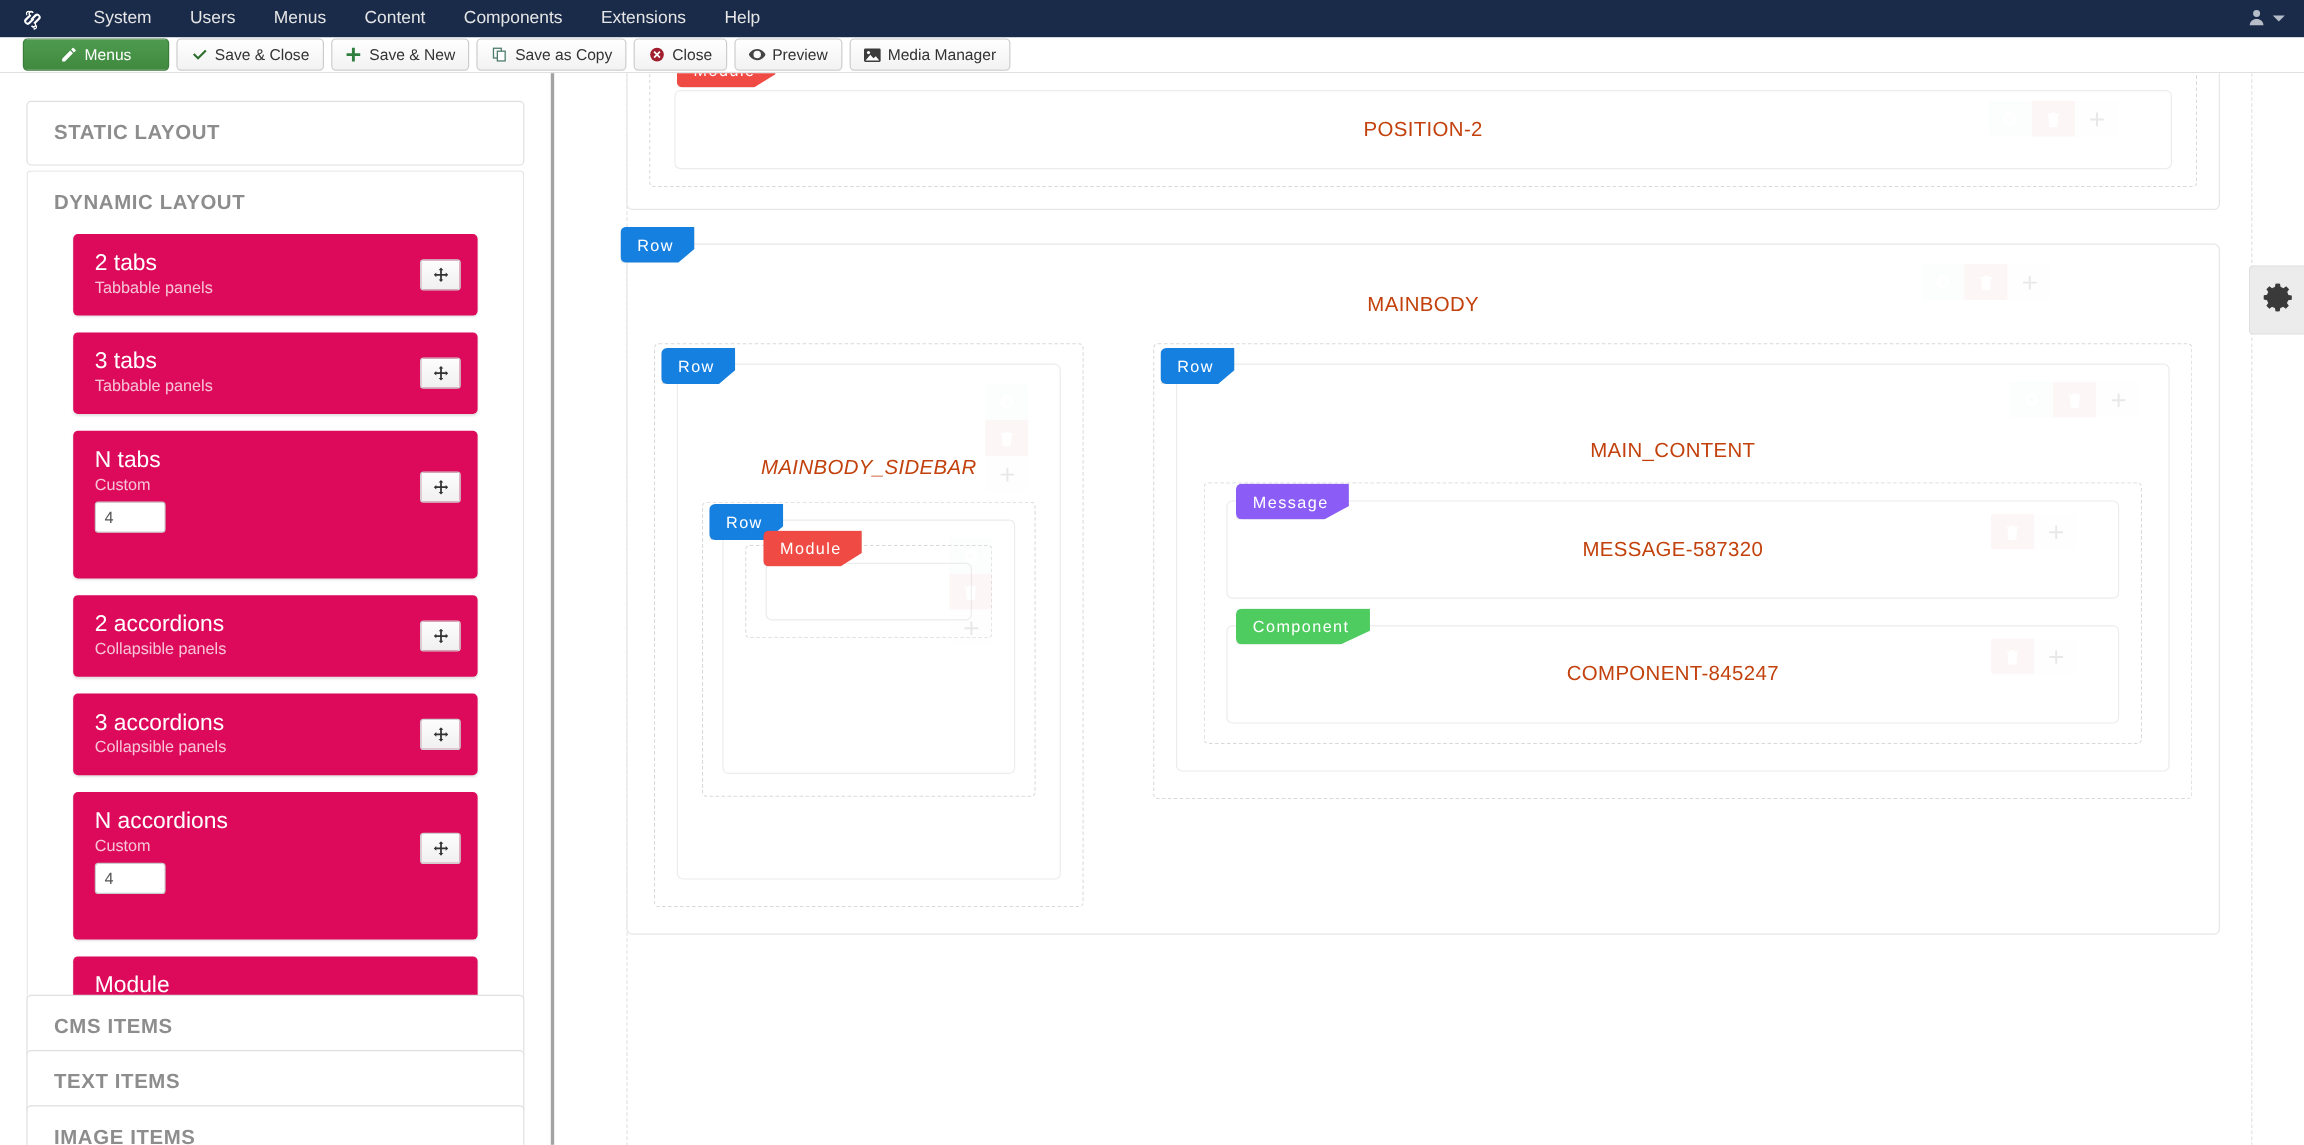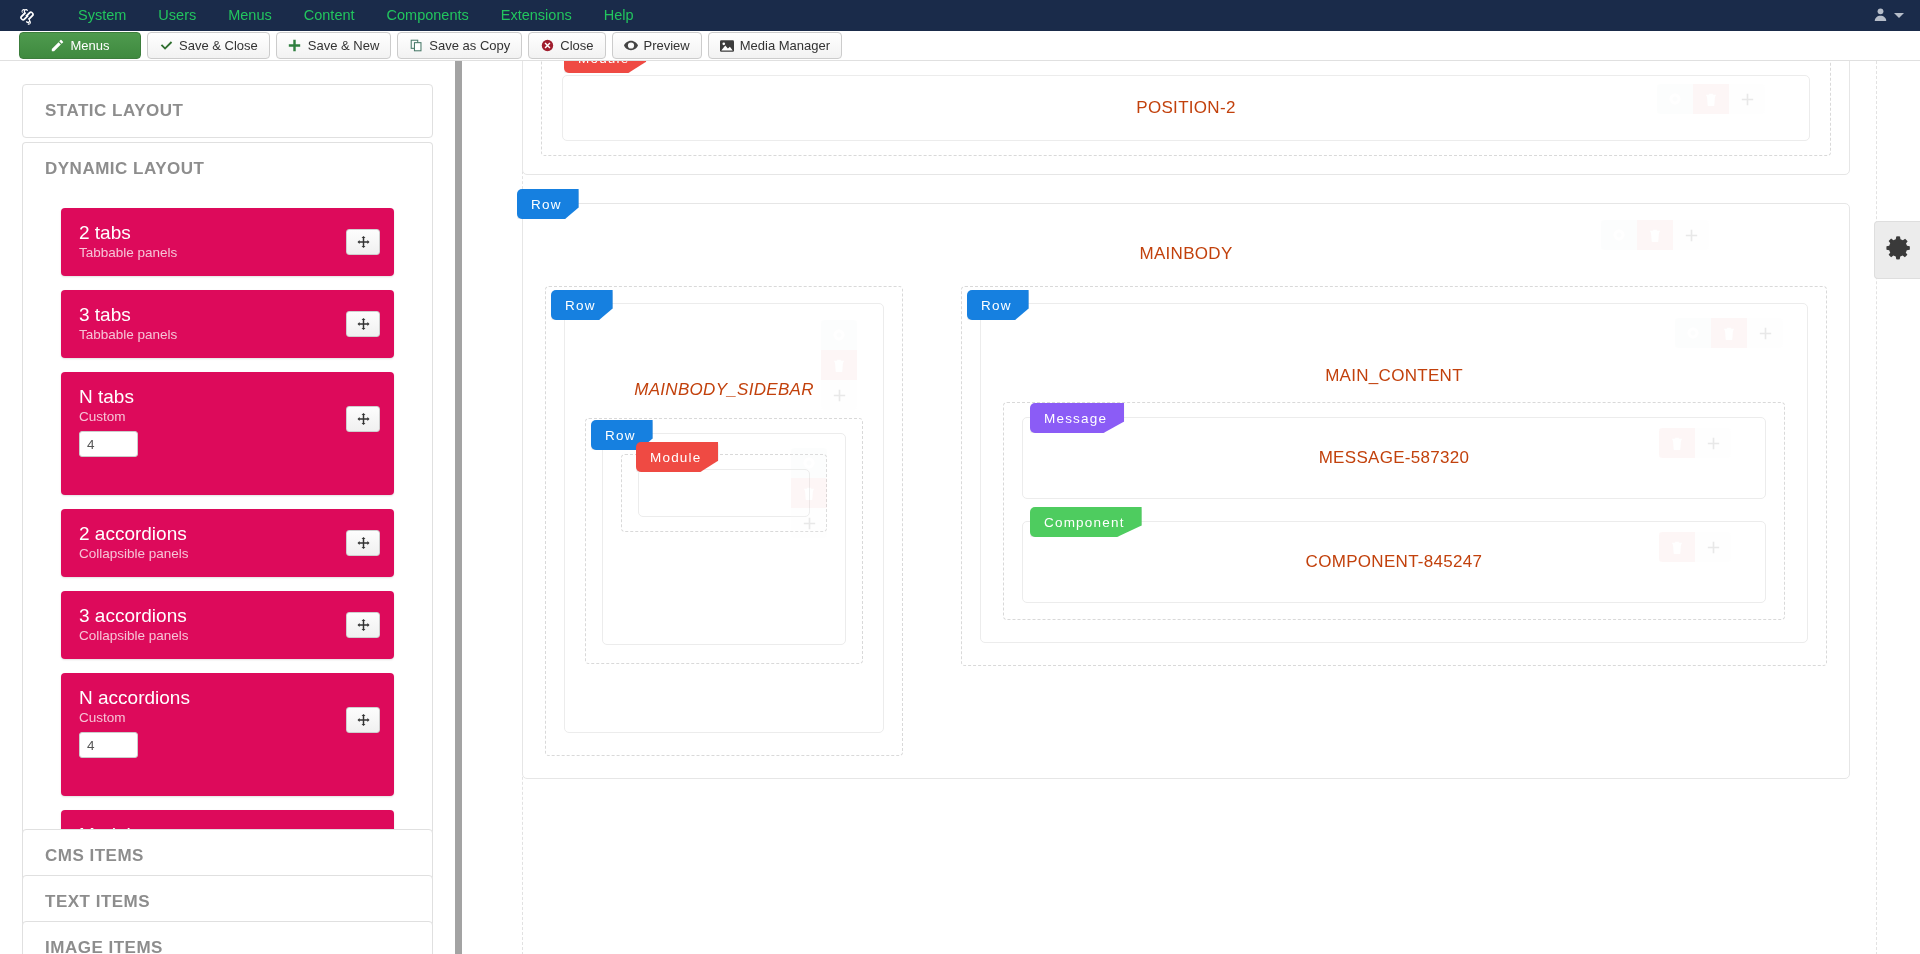--- a/index.html
+++ b/index.html
@@ -11,21 +11,21 @@
 
   
   .topbar {
     height: 31px; background: #1a2b4a;
     display: flex; align-items: center; padding: 0 14px;
     position: relative;
   }
   .joomla-logo { width: 26px; height: 26px; display:flex; align-items:center; justify-content:center; color:#fff; }
   .topnav { display: flex; align-items: center; margin-left: 22px; gap: 0; }
   .topnav-item {
-    color: #22c55e; font-size: 14.5px; padding: 0 16px; line-height: 31px;
+    color: #e5e5e5; font-size: 14.5px; padding: 0 16px; line-height: 31px;
     cursor: pointer; white-space: nowrap;
   }
   .topbar-right { position:absolute; right: 16px; top:0; height:31px; display:flex; align-items:center; gap:6px; }
   .user-icon { color:#b6bdc9; font-size: 14px; }
   .caret-down { width:0;height:0;border-left:5px solid transparent;border-right:5px solid transparent;border-top:5px solid #b6bdc9; }
 
   
   .toolbar {
     height: 30px; background: #fff; border-bottom: 1px solid #e0e0e0;
     display: flex; align-items: flex-start; padding: 0 19px; padding-top: 1px; gap: 6px;
@@ -44,36 +44,36 @@
   .tb-ico { display:inline-flex; align-items:center; justify-content:center; width:14px; height:14px; }
 
   
   .page {
     height: 894px; display: flex; background: #fff; position: relative;
   }
 
   
   .sidebar {
     width: 462px; flex: 0 0 462px; padding: 23px 22px 0 22px;
-    border-right: 7px solid #a3a3a3; position: relative; overflow: hidden;
+    border-right: 3px solid #a3a3a3; position: relative; overflow: hidden;
   }
   .panel {
     border: 1px solid #e0e0e0; border-radius: 4px; background:#fff;
     margin-bottom: 4px;
   }
   .panel-head {
     padding: 16px 22px; font-size: 17px; letter-spacing: .5px;
     color: #8d8d8d; font-weight: 700; cursor: pointer;
   }
   .panel.open { margin-bottom: 4px; }
   .panel-body { padding: 0 20px 6px 20px; }
 
   .block {
     position: relative; background: #dd0a5b; border-radius: 4px;
-    margin: 13px 18px 14px 18px; padding: 14px 18px 16px 18px; min-height: 62px;
+    margin: 0 18px 14px 18px; padding: 14px 18px 16px 18px; min-height: 62px;
     box-shadow: 0 1px 2px rgba(0,0,0,.12); cursor: move;
   }
   .block-title { color:#fff; font-size: 19px; line-height: 22px; font-weight: 400; }
   .block-sub { color: #f6c4d6; font-size: 13.5px; margin-top: 1px; }
   .block.tall { padding-bottom: 38px; }
   .block-input {
     margin-top: 7px; width: 59px; height: 26px; border: 1px solid #ccc;
     border-radius: 3px; background: #fff; font-size: 13.5px; color: #555;
     padding: 0 7px; font-family: "Liberation Sans", sans-serif;
   }

